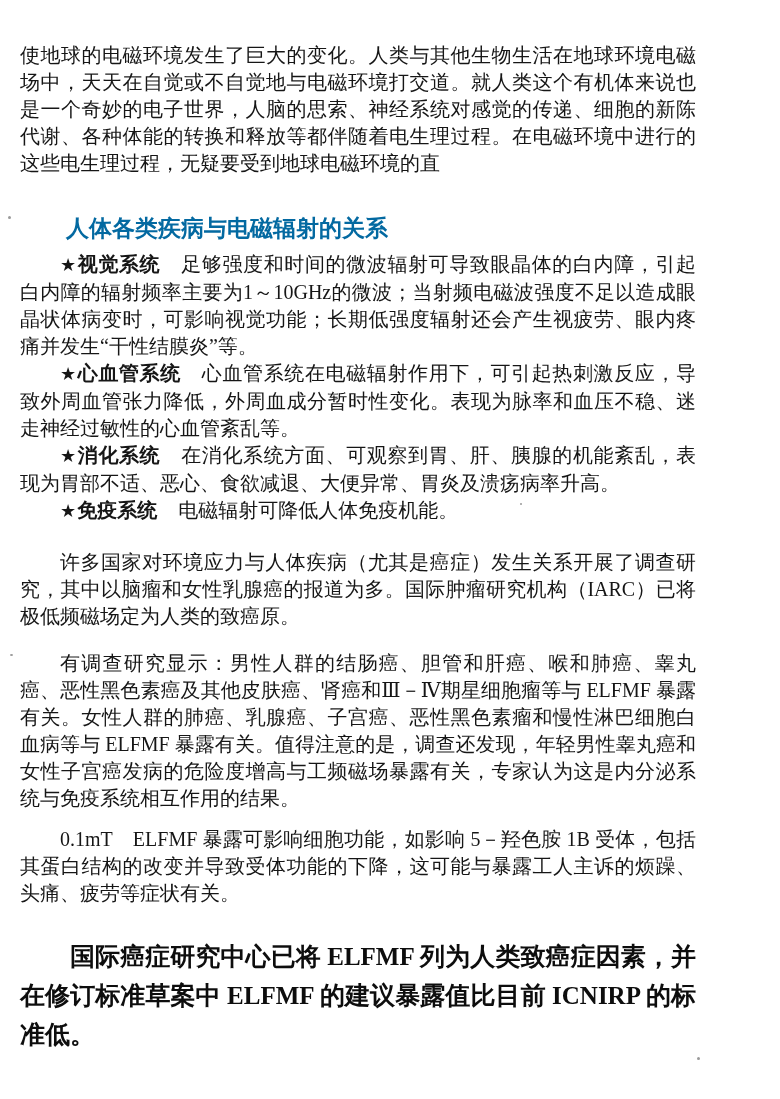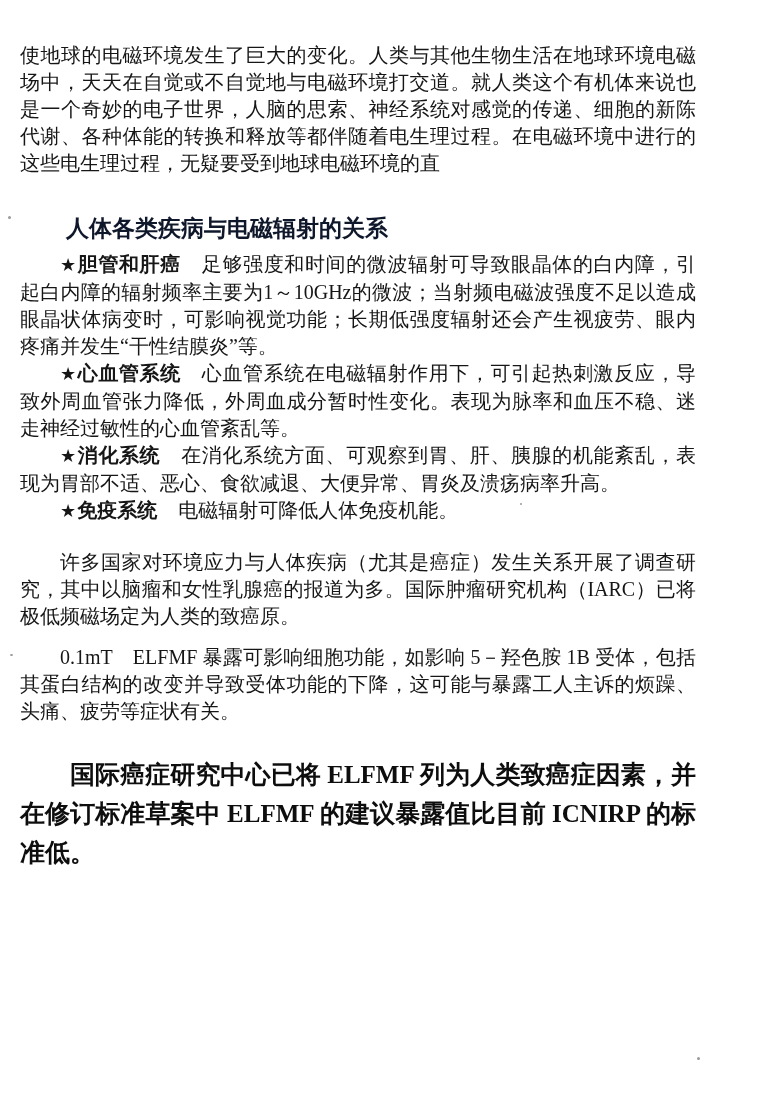--- a/index.html
+++ b/index.html
@@ -29,21 +29,21 @@
   .intro {
     text-indent: 0;
   }
   .heading {
     margin: 36px 0 8px 0;
     padding-left: 2em;
     font-family: "Liberation Sans", "DejaVu Sans", sans-serif;
     font-size: 23px;
     font-weight: 700;
     line-height: 30px;
-    color: #0f172a;
+    color: #0369a1;
   }
   .system {
     text-indent: 2em;
   }
   .star {
     font-size: 18px;
     margin-right: 1px;
   }
   .sys-label {
     font-family: "Liberation Sans", "DejaVu Sans", sans-serif;
@@ -79,31 +79,32 @@
 </head>
 <body>
 
 <div class="page">
 
   <p class="body-text intro">使地球的电磁环境发生了巨大的变化。人类与其他生物生活在地球环境电磁场中，天天在自觉或不自觉地与电磁环境打交道。就人类这个有机体来说也是一个奇妙的电子世界，人脑的思索、神经系统对感觉的传递、细胞的新陈代谢、各种体能的转换和释放等都伴随着电生理过程。在电磁环境中进行的这些电生理过程，无疑要受到地球电磁环境的直</p>
 
   <h2 class="heading">人体各类疾病与电磁辐射的关系</h2>
 
 
-  <p class="body-text system"><span class="star">★</span><span class="sys-label">胆管和肝癌</span><span>足够强度和时间的微波辐射可导致眼晶体的白内障，引起白内障的辐射频率主要为1～10GHz的微波；当射频电磁波强度不足以造成眼晶状体病变时，可影响视觉功能；长期低强度辐射还会产生视疲劳、眼内疼痛并发生“干性结膜炎”等。</span></p>
+  <p class="body-text system"><span class="star">★</span><span class="sys-label">视觉系统</span><span>足够强度和时间的微波辐射可导致眼晶体的白内障，引起白内障的辐射频率主要为1～10GHz的微波；当射频电磁波强度不足以造成眼晶状体病变时，可影响视觉功能；长期低强度辐射还会产生视疲劳、眼内疼痛并发生“干性结膜炎”等。</span></p>
 
   <p class="body-text system"><span class="star">★</span><span class="sys-label">心血管系统</span><span>心血管系统在电磁辐射作用下，可引起热刺激反应，导致外周血管张力降低，外周血成分暂时性变化。表现为脉率和血压不稳、迷走神经过敏性的心血管紊乱等。</span></p>
 
   <p class="body-text system"><span class="star">★</span><span class="sys-label">消化系统</span><span>在消化系统方面、可观察到胃、肝、胰腺的机能紊乱，表现为胃部不适、恶心、食欲减退、大便异常、胃炎及溃疡病率升高。</span></p>
 
 
   <p class="body-text system"><span class="star">★</span><span class="sys-label">免疫系统</span><span>电磁辐射可降低人体免疫机能。</span></p>
 
   <p class="body-text indent gap-lg">许多国家对环境应力与人体疾病（尤其是癌症）发生关系开展了调查研究，其中以脑瘤和女性乳腺癌的报道为多。国际肿瘤研究机构（IARC）已将极低频磁场定为人类的致癌原。</p>
 
+  <p class="body-text indent gap-md">有调查研究显示：男性人群的结肠癌、胆管和肝癌、喉和肺癌、睾丸癌、恶性黑色素癌及其他皮肤癌、肾癌和Ⅲ－Ⅳ期星细胞瘤等与 ELFMF 暴露有关。女性人群的肺癌、乳腺癌、子宫癌、恶性黑色素瘤和慢性淋巴细胞白血病等与 ELFMF 暴露有关。值得注意的是，调查还发现，年轻男性睾丸癌和女性子宫癌发病的危险度增高与工频磁场暴露有关，专家认为这是内分泌系统与免疫系统相互作用的结果。</p>
 
   <p class="body-text indent gap-sm">0.1mT　ELFMF 暴露可影响细胞功能，如影响 5－羟色胺 1B 受体，包括其蛋白结构的改变并导致受体功能的下降，这可能与暴露工人主诉的烦躁、头痛、疲劳等症状有关。</p>
 
   <p class="conclusion">国际癌症研究中心已将 ELFMF 列为人类致癌症因素，并在修订标准草案中 ELFMF 的建议暴露值比目前 ICNIRP 的标准低。</p>
 
   <span class="speckle spk1"></span>
   <span class="speckle spk2"></span>
   <span class="speckle spk3"></span>
   <span class="speckle spk4"></span>
 

